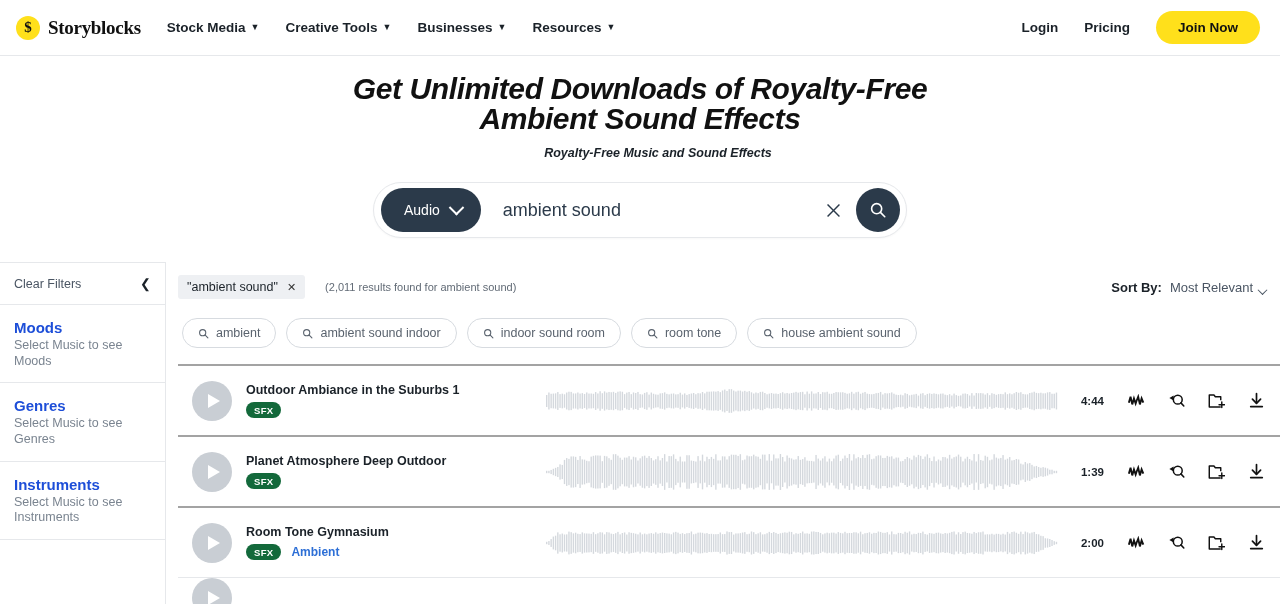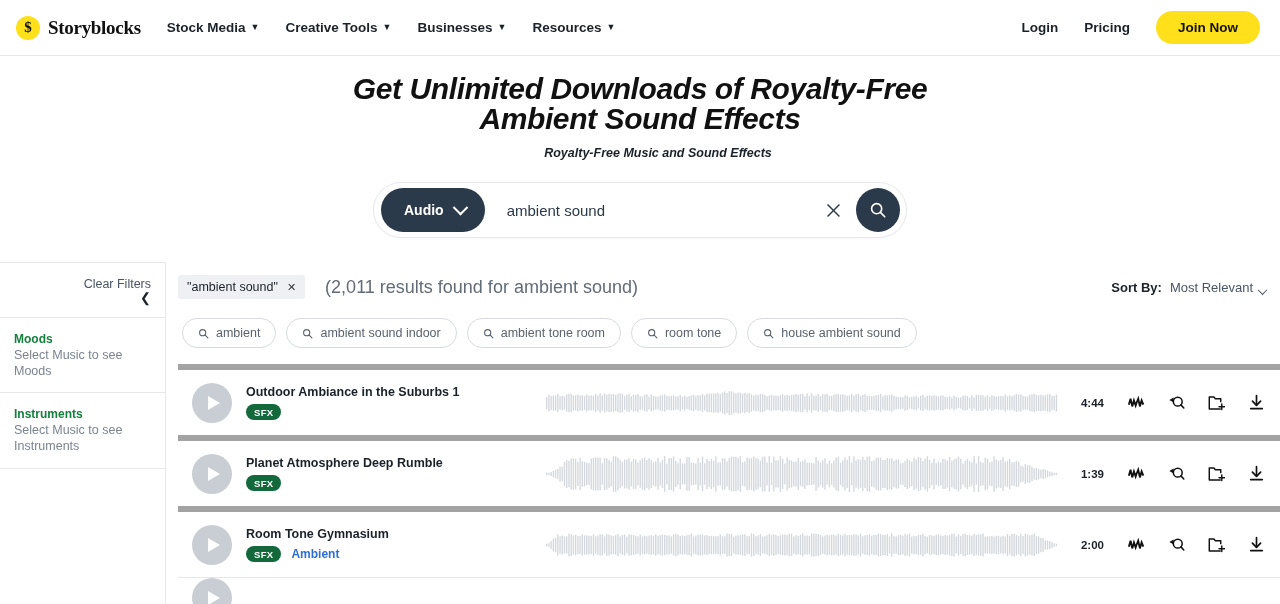--- a/index.html
+++ b/index.html
@@ -68,31 +68,31 @@
     background: #fff;
     display: flex; align-items: center;
     padding: 0 6px 0 7px;
     box-shadow: 0 1px 2px rgba(0,0,0,0.03);
   }
   .type-pill {
     background: #2b3a4a; color: #fff;
     border-radius: 24px; height: 44px;
     display: flex; align-items: center; gap: 11px;
     padding: 0 19px 0 23px;
-    font-size: 14px; font-weight: bold; cursor: pointer;
+    font-size: 14px; font-weight: normal; cursor: pointer;
     flex: none;
   }
   .type-pill .chev {
     width: 11px; height: 11px;
     border-right: 2px solid #fff; border-bottom: 2px solid #fff;
     transform: rotate(45deg) translate(-2px,-2px);
   }
   .search-input {
     flex: 1; border: none; outline: none;
-    font-size: 15px; color: #2b3a4a;
+    font-size: 18px; color: #2b3a4a;
     padding-left: 22px;
     font-family: "Liberation Sans", sans-serif;
     background: transparent;
   }
   .clear-x {
     width: 30px; height: 30px; flex: none;
     display: flex; align-items: center; justify-content: center;
     cursor: pointer; color: #2b3a4a;
   }
   .search-btn {
@@ -106,21 +106,21 @@
   .content { display: flex; margin-top: 24px; height: 356px; }
 
   
   .sidebar {
     width: 166px; flex: none;
     border-right: 1px solid #e6e8eb;
     border-top: 1px solid #e6e8eb;
     font-size: 12.5px;
   }
   .sb-block { padding: 14px 14px 13px 14px; border-bottom: 1px solid #e6e8eb; }
-  .sb-clear { display: flex; align-items: flex-end; justify-content: space-between; flex-direction: column; }
+  .sb-clear { display: flex; align-items: flex-start; justify-content: space-between; }
   .sb-clear-label { color: #4a5563; font-size: 12.5px; cursor: pointer; }
   .sb-collapse { color: #1a2128; font-size: 13px; cursor: pointer; line-height: 1; }
   .sb-head {
     display: flex; align-items: center; justify-content: space-between;
     font-weight: bold; font-size: 12.5px; color: #1a2128; margin-bottom: 7px;
     cursor: pointer;
   }
   .sb-head .up {
     width: 8px; height: 8px;
     border-left: 1.6px solid #1a2128; border-top: 1.6px solid #1a2128;
@@ -133,36 +133,36 @@
   .radio {
     width: 11px; height: 11px; border-radius: 50%;
     border: 1.3px solid #9aa3ae; flex: none;
     display: flex; align-items: center; justify-content: center;
   }
   .radio.on { border-color: #1a2128; }
   .radio.on::after {
     content: ""; width: 5px; height: 5px;
     border-radius: 50%; background: #1a2128;
   }
-  .sb-title { font-weight: bold; font-size: 12px; color: #15803d; }
+  .sb-title { font-weight: bold; font-size: 15px; color: #1d4ed8; }
   .sb-note { color: #7a8490; font-size: 12.5px; margin-top: 2px; line-height: 1.25; }
 
   
   .results { flex: 1; min-width: 0; padding-left: 12px; }
   .res-head {
     display: flex; align-items: center;
     padding: 12px 14px 12px 0; height: 50px;
   }
   .chip-term {
     background: #eef0f3; border-radius: 3px;
     padding: 5px 9px; font-size: 12.5px; color: #1a2128;
     display: flex; align-items: center; gap: 9px;
   }
   .chip-x { cursor: pointer; font-size: 11px; color: #333; line-height: 1; }
-  .res-count { font-size: 18px; color: #626b76; margin-left: 20px; }
+  .res-count { font-size: 11px; color: #626b76; margin-left: 20px; }
   .sort-wrap {
     margin-left: auto; display: flex; align-items: center;
     gap: 8px; font-size: 13px;
   }
   .sort-label { font-weight: bold; color: #1a2128; }
   .sort-val { color: #4a5563; display: flex; align-items: flex-end; gap: 6px; cursor: pointer; }
   .sort-val .dn {
     width: 7px; height: 7px;
     border-right: 1.5px solid #4a5563; border-bottom: 1.5px solid #4a5563;
     transform: rotate(45deg) translate(-1px,-1px);
@@ -173,21 +173,21 @@
   .sugg {
     border: 1px solid #d7dbe0; border-radius: 20px;
     padding: 7px 15px; font-size: 12.5px; color: #5a636e;
     display: flex; align-items: center; gap: 7px;
     cursor: pointer; white-space: nowrap; background: #fff;
   }
 
   
   .row {
     display: flex; align-items: center;
-    height: 71px; border-top: 6px solid #a3a3a3;
+    height: 71px; border-top: 2px solid #a3a3a3;
     padding-right: 14px;
   }
   .play-btn {
     width: 40px; height: 40px; border-radius: 50%;
     background: #c9ced4; flex: none; margin: 0 14px 0 14px;
     display: flex; align-items: center; justify-content: center;
     cursor: pointer;
   }
   .play-tri {
     width: 0; height: 0; margin-left: 3px;
@@ -286,20 +286,24 @@
       <span class="sb-clear-label">Clear Filters</span>
       <span class="sb-collapse">❮</span>
     </div>
 
 
     <div class="sb-block">
       <div class="sb-title">Moods</div>
       <div class="sb-note">Select Music to see Moods</div>
     </div>
     <div class="sb-block">
+      <div class="sb-title">Genres</div>
+      <div class="sb-note">Select Music to see Genres</div>
+    </div>
+    <div class="sb-block">
       <div class="sb-title">Instruments</div>
       <div class="sb-note">Select Music to see Instruments</div>
     </div>
 
   </div>
 
   <div class="results">
 
     <div class="res-head">
       <div class="chip-term">
@@ -329,21 +333,21 @@
           <circle cx="8.5" cy="8.5" r="5.6" fill="none" stroke="#5a636e" stroke-width="2"></circle>
           <line x1="12.7" y1="12.7" x2="18" y2="18" stroke="#5a636e" stroke-width="2" stroke-linecap="round"></line>
         </svg>
         <span>ambient sound indoor</span>
       </div>
       <div class="sugg">
         <svg width="11" height="11" viewBox="0 0 20 20" aria-hidden="true">
           <circle cx="8.5" cy="8.5" r="5.6" fill="none" stroke="#5a636e" stroke-width="2"></circle>
           <line x1="12.7" y1="12.7" x2="18" y2="18" stroke="#5a636e" stroke-width="2" stroke-linecap="round"></line>
         </svg>
-        <span>ambient tone room</span>
+        <span>indoor sound room</span>
       </div>
       <div class="sugg">
         <svg width="11" height="11" viewBox="0 0 20 20" aria-hidden="true">
           <circle cx="8.5" cy="8.5" r="5.6" fill="none" stroke="#5a636e" stroke-width="2"></circle>
           <line x1="12.7" y1="12.7" x2="18" y2="18" stroke="#5a636e" stroke-width="2" stroke-linecap="round"></line>
         </svg>
         <span>room tone</span>
       </div>
       <div class="sugg">
         <svg width="11" height="11" viewBox="0 0 20 20" aria-hidden="true">
@@ -629,21 +633,21 @@
           </svg>
         </span>
       </div>
     </div>
 
     <div class="row">
       <div class="play-btn">
         <span class="play-tri"></span>
       </div>
       <div class="meta">
-        <div class="track-title">Planet Atmosphere Deep Rumble</div>
+        <div class="track-title">Planet Atmosphere Deep Outdoor</div>
         <div class="tags">
           <span class="badge-sfx">SFX</span>
         </div>
       </div>
       <div class="wave">
         <svg viewBox="0 0 460 44" preserveAspectRatio="none" aria-hidden="true">
           <g id="wf2" fill="#d4d8dd">
               <rect x="0.00" y="20.80" width="1.24" height="2.40"></rect>
               <rect x="2.00" y="20.80" width="1.24" height="2.40"></rect>
               <rect x="4.00" y="19.94" width="1.24" height="4.11"></rect>

